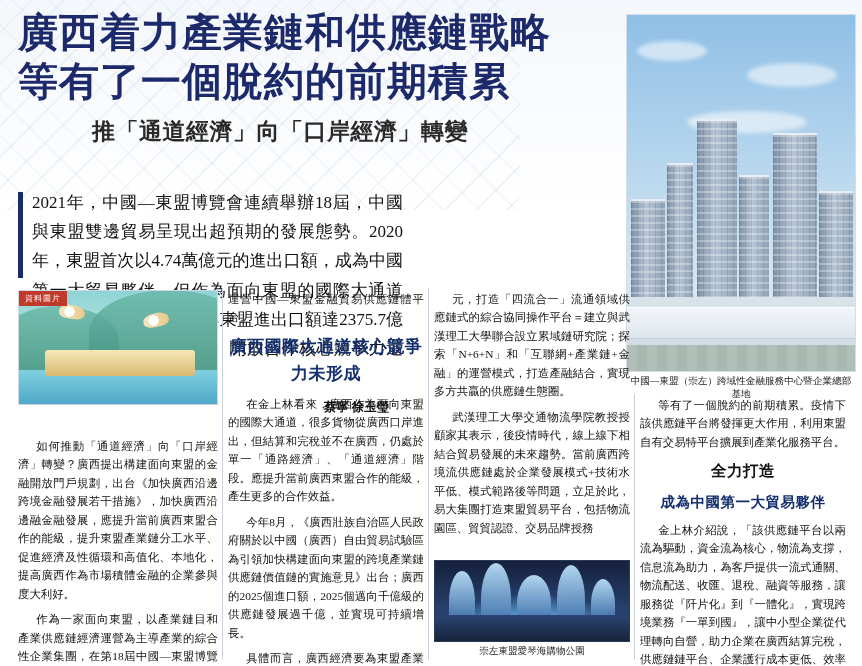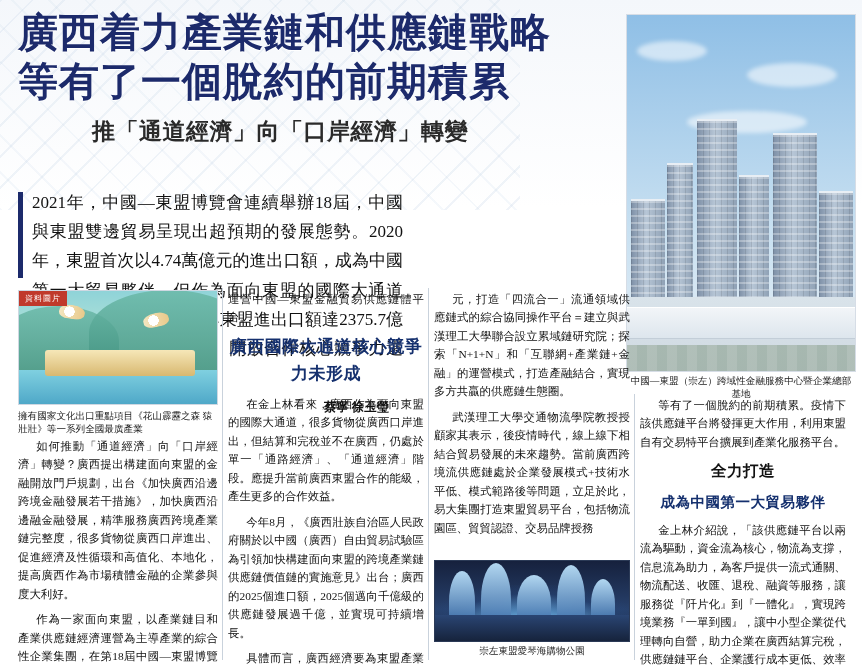--- a/index.html
+++ b/index.html
@@ -257,42 +257,41 @@
 
   <div class="photo-illus">
     <div class="hill" style="left:-20px;bottom:28px;width:120px;height:70px;"></div>
     <div class="hill" style="left:70px;bottom:28px;width:160px;height:86px;"></div>
     <div class="water"></div>
     <div class="stage"></div>
     <div class="bird" style="left:124px;top:22px;"></div>
     <div class="bird" style="left:40px;top:14px;transform:rotate(8deg);"></div>
     <div class="badge-tag">資料圖片</div>
   </div>
-  <div class="cap-illus caption">擁有國家文化出口重點項目《花山霹靂之森 猿壯壯》等一系列全國最廣產業</div>
 
   <div class="vrule" style="left:222px;top:288px;height:372px;"></div>
   <div class="vrule" style="left:428px;top:288px;height:372px;"></div>
   <div class="vrule" style="left:634px;top:394px;height:266px;"></div>
 
   <div class="col" id="col1">
-    <p>如何推動「通道經濟」向「口岸經濟」轉變？廣西提出構建面向東盟的金融開放門戶規劃，出台《加快廣西沿邊跨境金融發展若干措施》，加快廣西沿邊融金融發展，精準服務廣西跨境產業鏈完整度，很多貨物從廣西口岸進出、促進經濟及性循環和高值化、本地化，提高廣西作為市場積體金融的企業參與度大利好。</p>
+    <p>如何推動「通道經濟」向「口岸經濟」轉變？廣西提出構建面向東盟的金融開放門戶規劃，出台《加快廣西沿邊跨境金融發展若干措施》，加快廣西沿邊融金融發展，應提升當前廣西東盟合作的能級，提升東盟產業鏈分工水平、促進經濟及性循環和高值化、本地化，提高廣西作為市場積體金融的企業參與度大利好。</p>
     <p>作為一家面向東盟，以產業鏈目和產業供應鏈經濟運營為主導產業的綜合性企業集團，在第18屆中國—東盟博覽會舉辦期間，廣西易大投資集團董事長企業綜合投資顧問設計研究、廣西商業貿易結合各國的控制系統，主要說服是廣西服務域網與東盟貿易的軟實力擴大上。金上林部隊，實施產業鏈的供應鏈戰略將提升與東盟國際家合作的軟實力的有效路徑。廣西易大投資集團提出創新服務推動「跨境電商+產業鏈+供應鏈金融」的發展特點，降成本、轉身份、擴規模、該集團初目標是據長達8年的全方位藍圖，在2021年上線</p>
   </div>
 
   <div class="col" id="col2">
     <p class="kicker">運營中國—東盟金融貿易供應鏈體平台。</p>
     <h3 class="big">廣西國際大通道核心競爭力未形成</h3>
     <p>在金上林看來，廣西作為面向東盟的國際大通道，很多貨物從廣西口岸進出，但結算和完稅並不在廣西，仍處於單一「通路經濟」、「通道經濟」階段。應提升當前廣西東盟合作的能級，產生更多的合作效益。</p>
     <p>今年8月，《廣西壯族自治區人民政府關於以中國（廣西）自由貿易試驗區為引領加快構建面向東盟的跨境產業鏈供應鏈價值鏈的實施意見》出台；廣西的2025個進口額，2025個邁向千億級的供應鏈發展過千億，並實現可持續增長。</p>
     <p>具體而言，廣西經濟要為東盟產業鏈打造特色供應鏈資源鏈，重點構建鏈產業「7＋4」新產業、制度、制度、分別是汽車、機械、電子信息、石化冶金鋼新材料、綠色高新新材料，高端綠色製造、生物醫藥與大健康製造等十個產業的製造與高端裝備製造、節能新材料等4個戰略性新興產業鏈。</p>
 
   </div>
 
   <div class="col" id="col3">
-    <p>元，打造「四流合一」流通領域供應鏈式的綜合協同操作平台＝建立與武漢理工大學聯合設立累域鏈研究院；探索「N+1+N」和「互聯網+產業鏈+金融」的運營模式，打造產融結合，實現多方共贏的供應鏈生態圈。</p>
+    <p>元，打造「四流合一」流通領域供應鏈式的綜合協同操作平台＝建立與武漢理工大學聯合設立累域鏈研究院；探索「N+6+N」和「互聯網+產業鏈+金融」的運營模式，打造產融結合，實現多方共贏的供應鏈生態圈。</p>
     <p>武漢理工大學交通物流學院教授授顧家其表示，後疫情時代，線上線下相結合貿易發展的未來趨勢。當前廣西跨境流供應鏈處於企業發展模式+技術水平低、模式範路後等問題，立足於此，易大集團打造東盟貿易平台，包括物流園區、貿貿認證、交易品牌授務</p>
   </div>
 
   <div class="photo-night">
     <div class="glow"></div>
     <div class="blade" style="left:14px;width:26px;height:44px;"></div>
     <div class="blade" style="left:46px;width:30px;height:52px;"></div>
     <div class="blade" style="left:82px;width:34px;height:40px;"></div>
     <div class="blade" style="left:122px;width:28px;height:50px;"></div>
     <div class="blade" style="left:156px;width:24px;height:36px;"></div>

